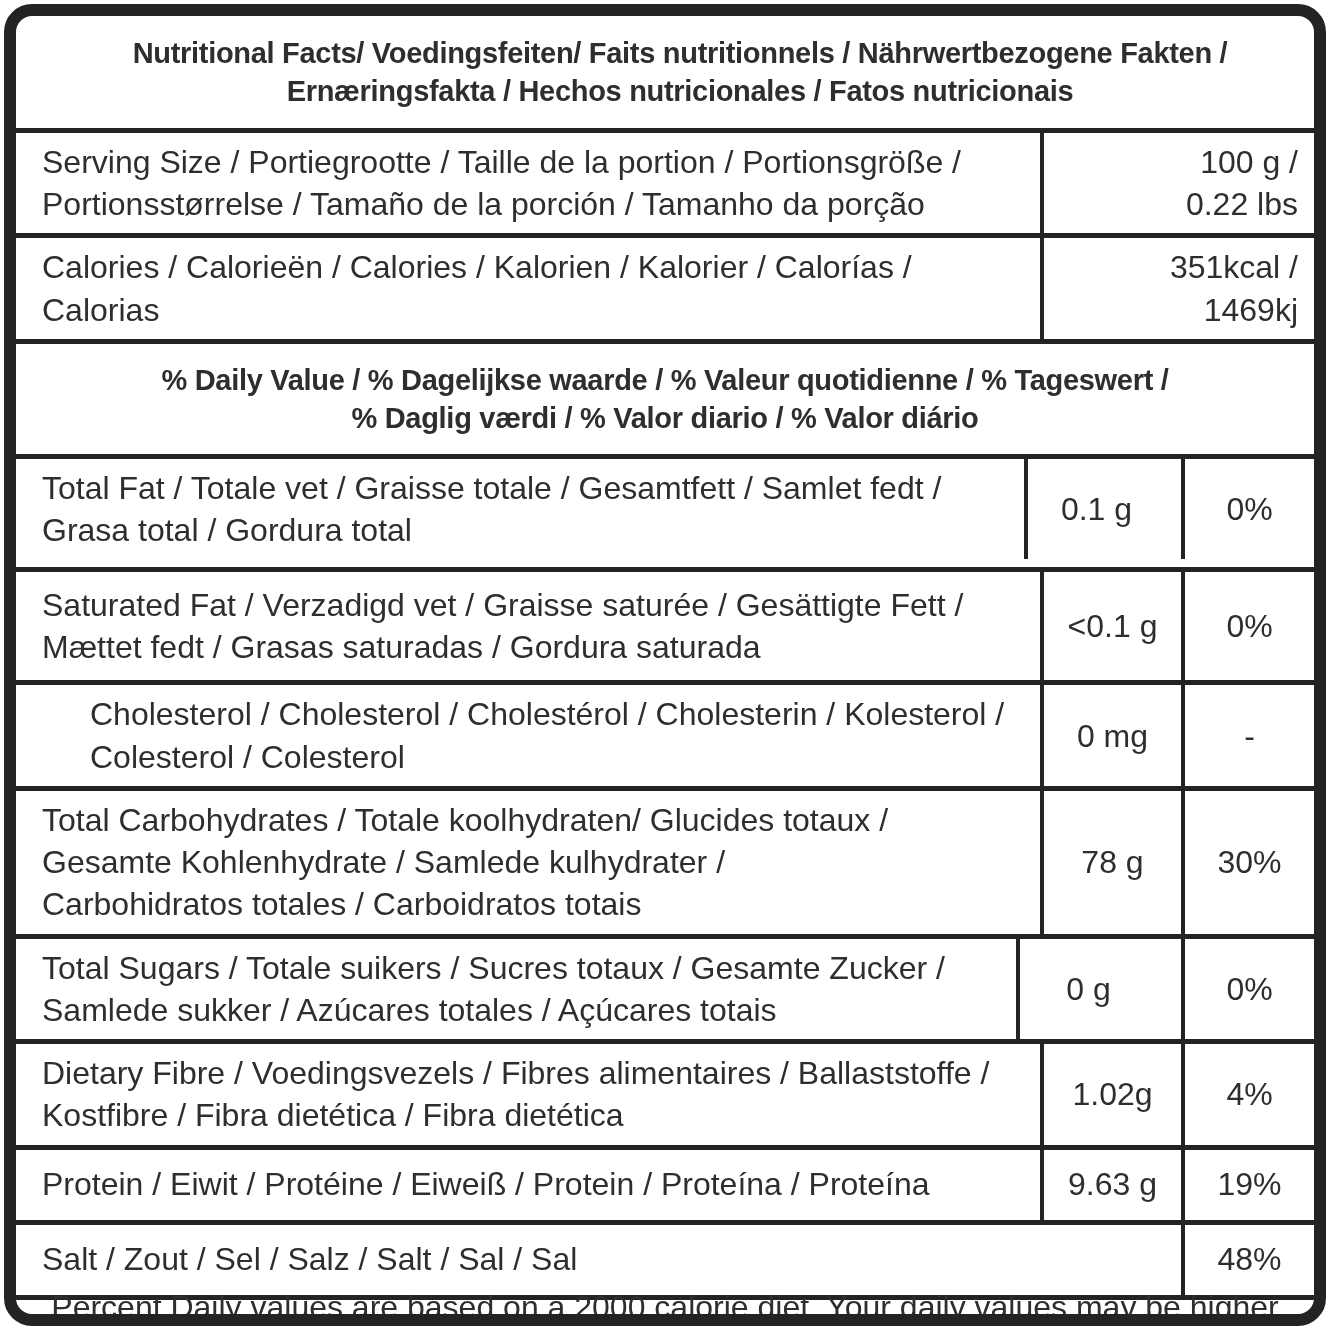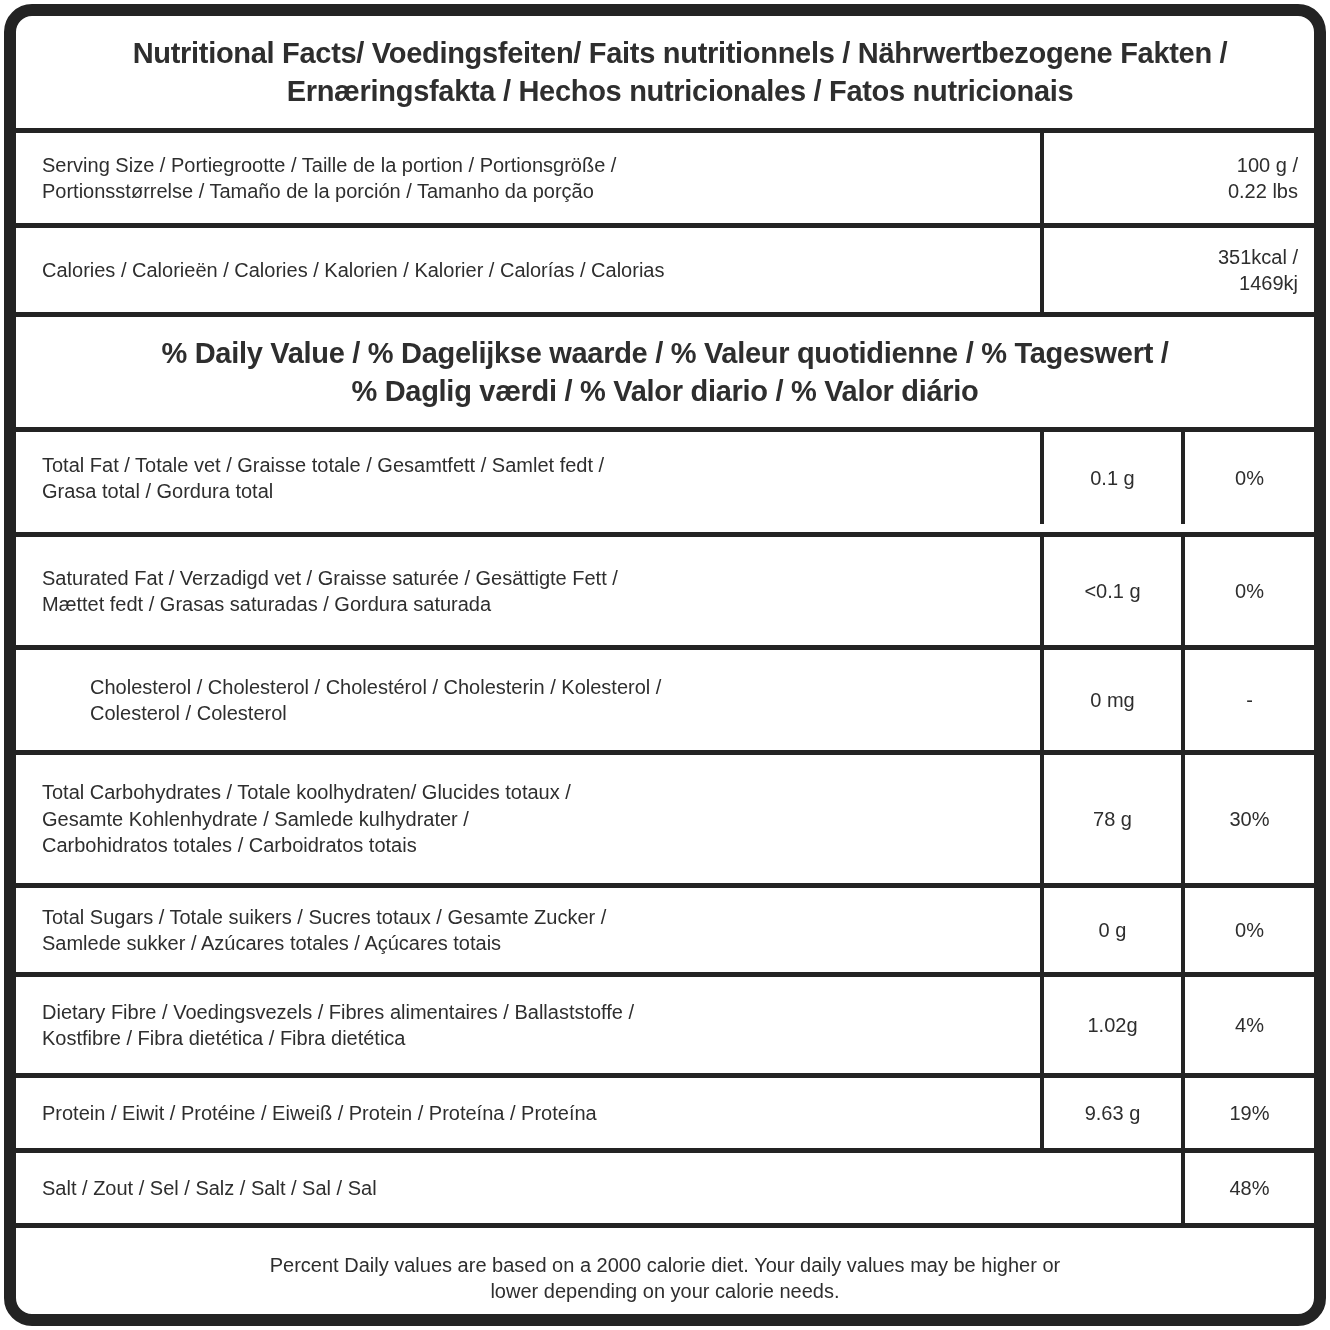--- a/index.html
+++ b/index.html
@@ -29,21 +29,21 @@
     align-items: stretch;
     border-top: 5px solid #232323;
     flex: 0 0 auto;
   }
   .row:first-child { border-top: none; }
 
   .cell {
     box-sizing: border-box;
     display: flex;
     align-items: center;
-    font-size: 20px;
+    font-size: 32px;
     line-height: 1.32;
     white-space: pre-line;
   }
   .lbl {
     flex: 1 1 auto;
     padding: 8px 12px 8px 26px;
     justify-content: flex-start;
     text-align: left;
   }
   .amt {
@@ -75,25 +75,25 @@
     font-weight: bold;
     font-size: 29px;
     letter-spacing: -0.3px;
   }
 
   
   .r-header   { min-height: 112px; padding-left: 30px; }
   .r-serving  { min-height: 95px; }
   .r-calories { min-height: 89px; }
   .r-dv       { min-height: 115px; }
-  .r-fat      { min-height: 97px; }
+  .r-fat      { min-height: 97px; gap: 16px; }
   .r-satfat   { min-height: 113px; margin-top: 8px; }
   .r-chol     { min-height: 105px; padding-left: 48px; }
   .r-carbs    { min-height: 133px; }
-  .r-sugars   { min-height: 89px; }
+  .r-sugars   { min-height: 89px; gap: 24px; }
   .r-fibre    { min-height: 101px; }
   .r-protein  { min-height: 75px; }
   .r-salt     { min-height: 75px; }
   .r-footer   { min-height: 105px; flex: 1 1 auto; }
 </style>
 </head>
 <body>
 
 <div class="card">
 

